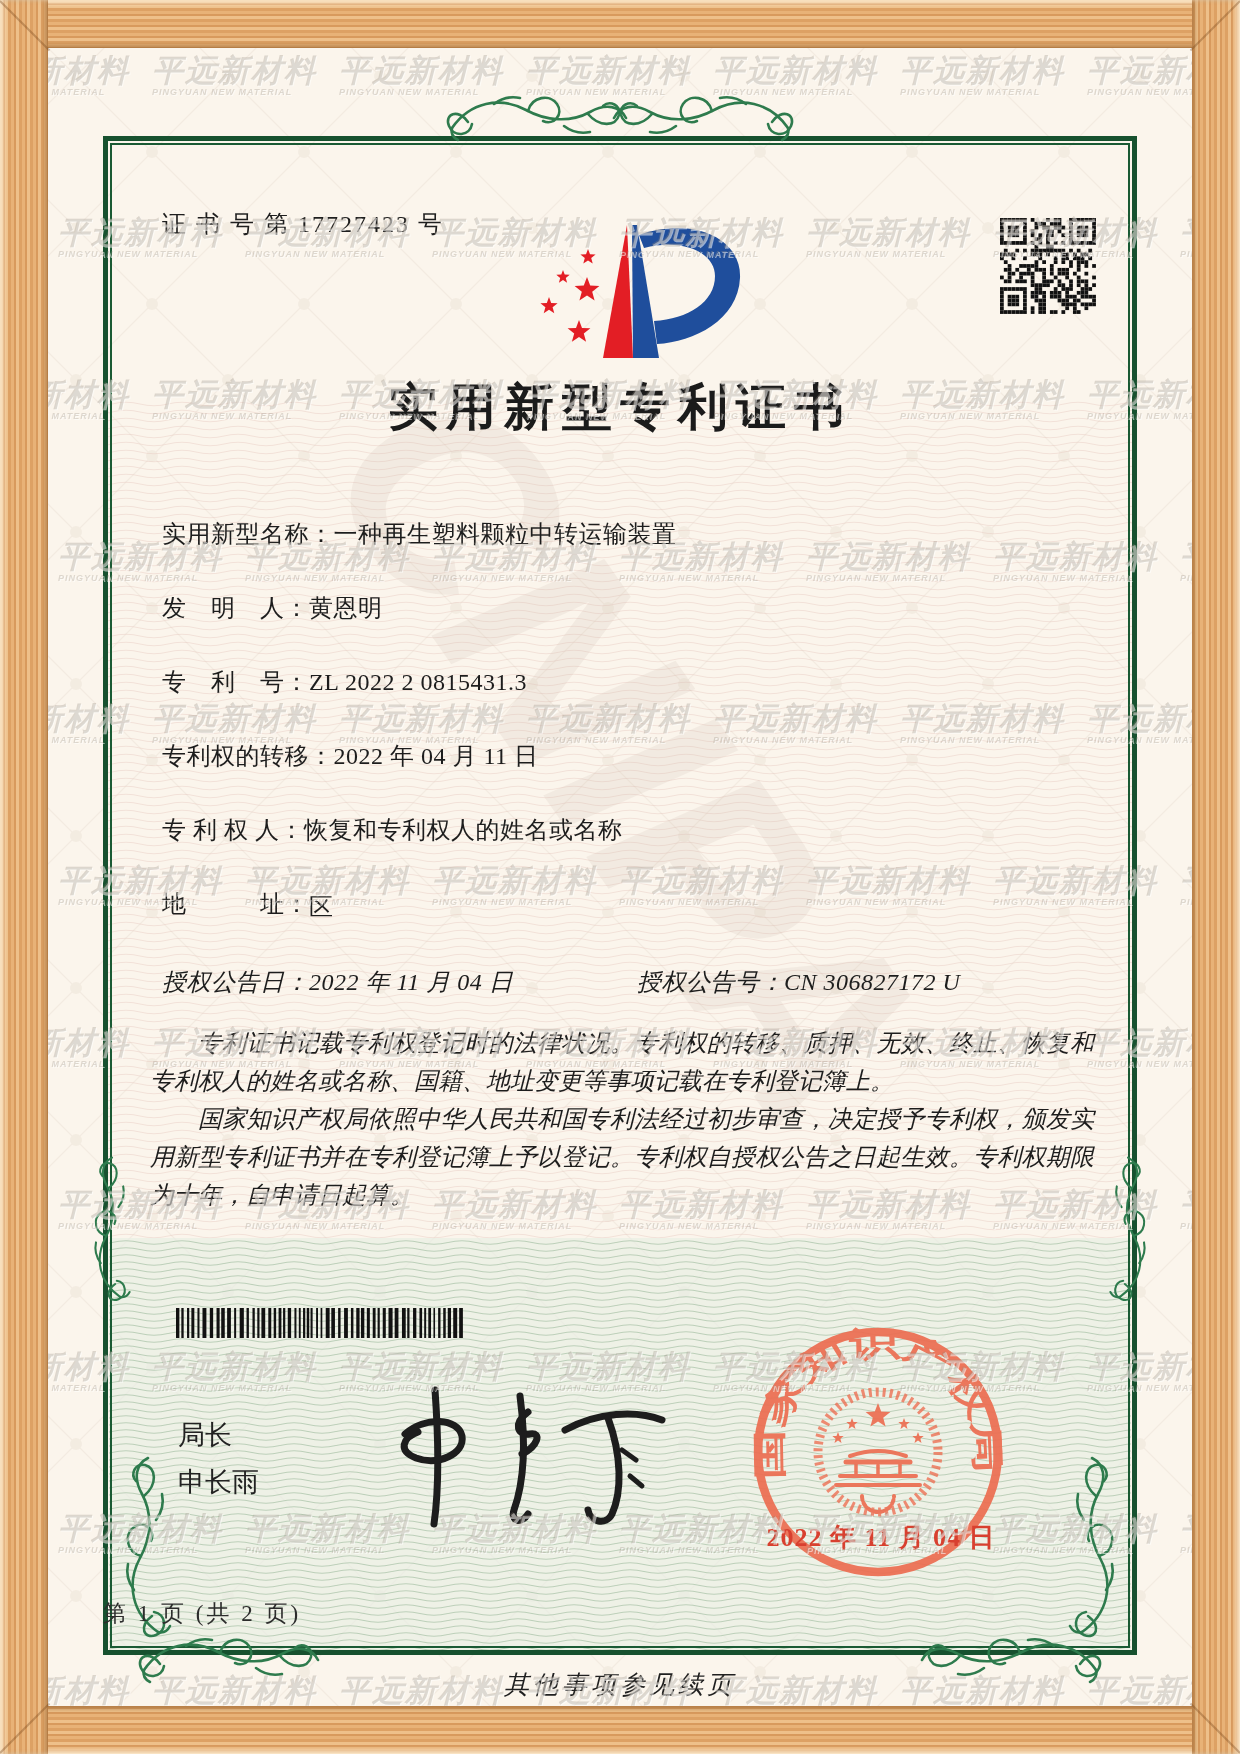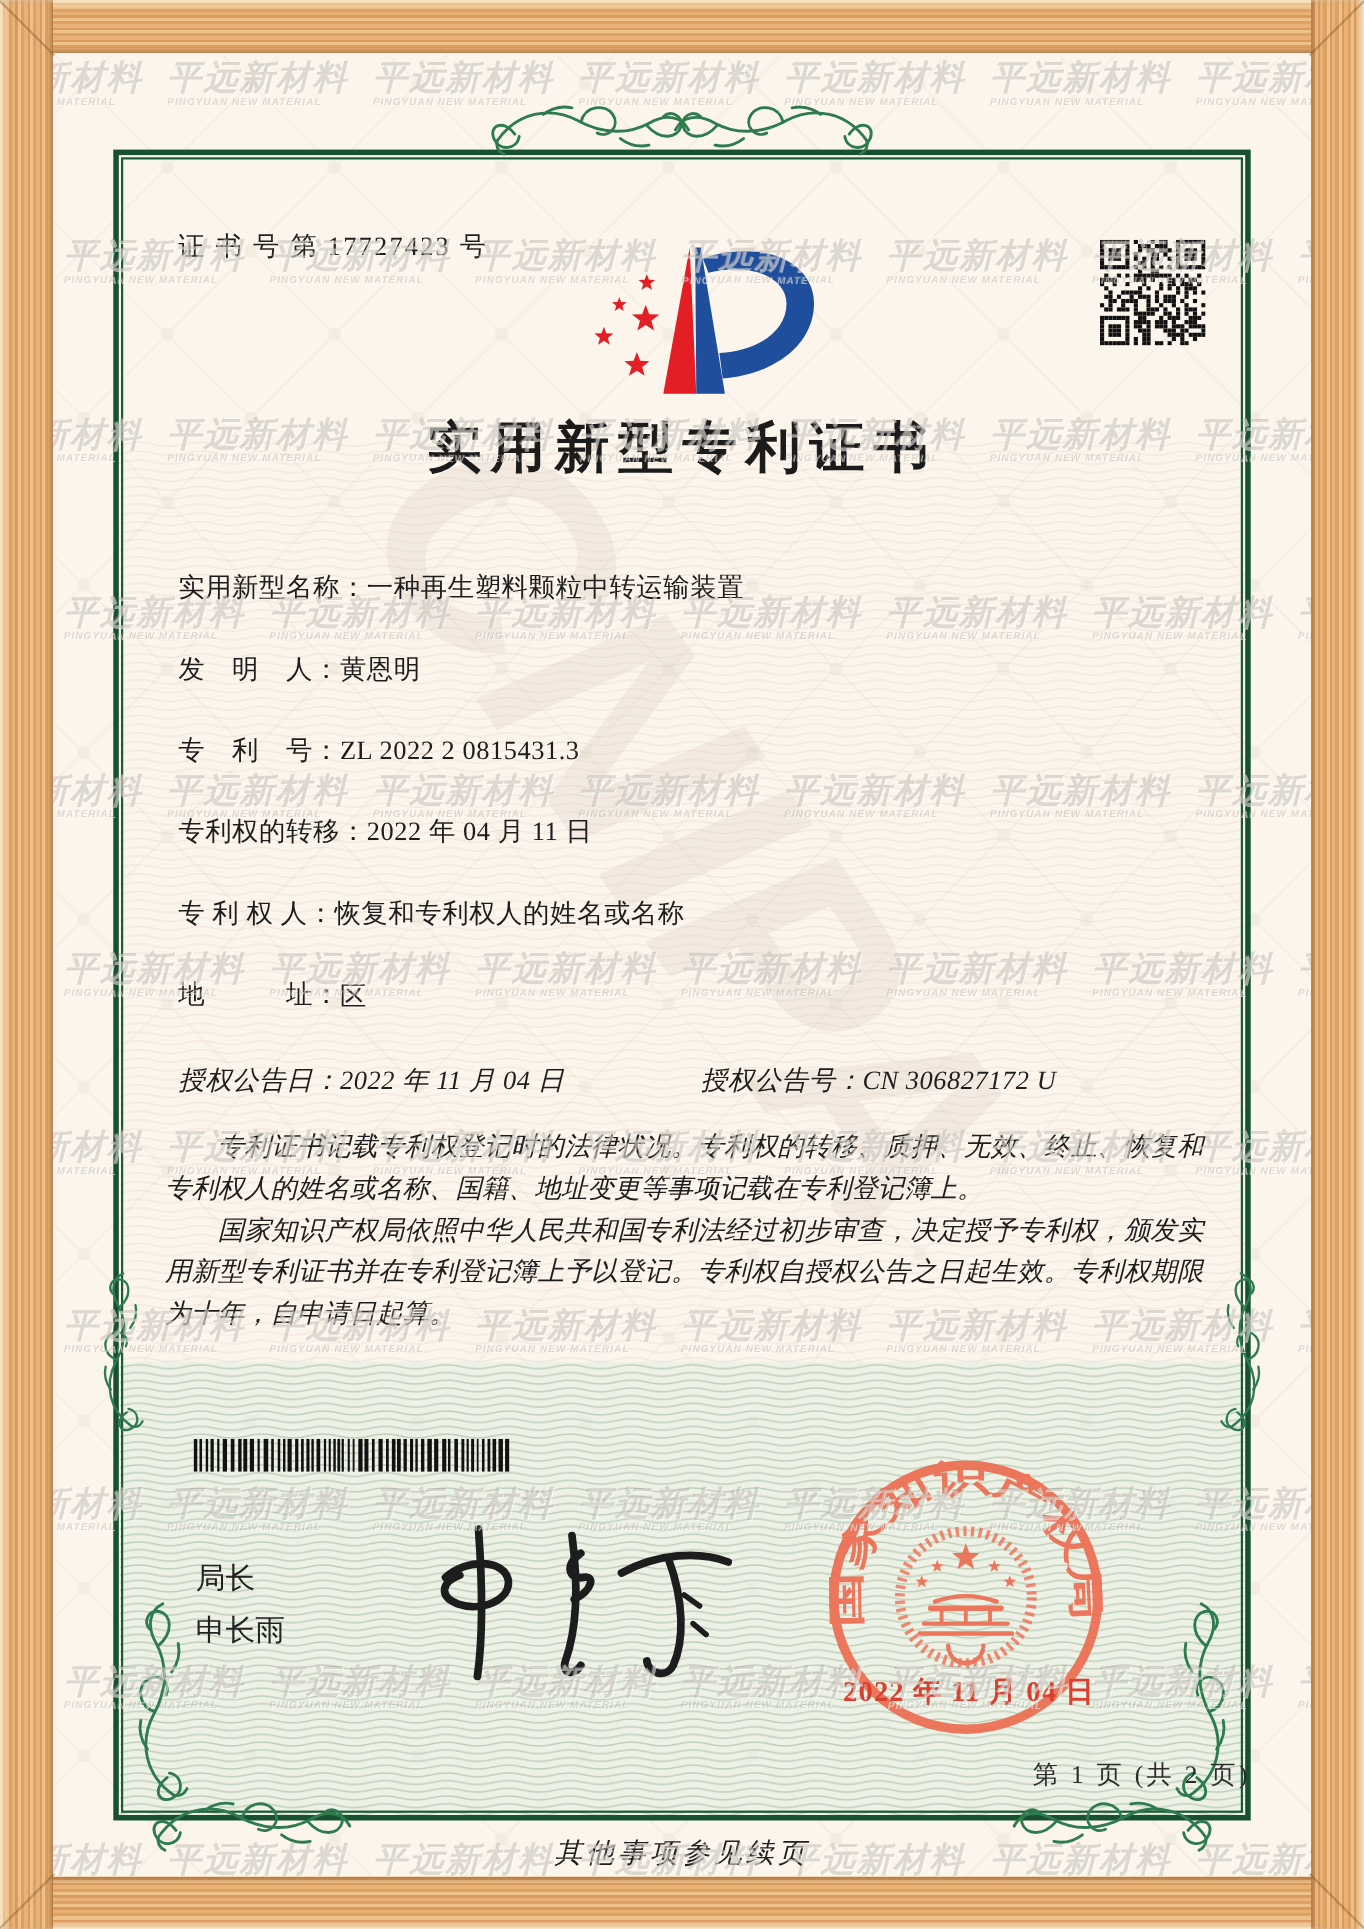--- a/index.html
+++ b/index.html
@@ -43,21 +43,21 @@
   .addr{display:flex;white-space:normal;}
   .addr .fvcol{width:700px;line-height:39px;}
   .g2{position:absolute;left:475px;top:0;white-space:nowrap;}
   .paras{left:150px;top:1024px;width:944px;font-size:24px;line-height:38px;text-align:justify;
          font-style:italic;color:#1d1d1d;z-index:10;}
   .paras p{margin:0;text-indent:2em;}
   .signer{left:178px;top:1412px;z-index:13;font-family:"Liberation Sans","DejaVu Sans",sans-serif;
           font-size:27px;color:#222;line-height:47px;}
   .seal-date{left:761px;top:1520px;width:240px;text-align:center;font-size:26px;letter-spacing:1px;
              color:#d8402f;font-weight:600;z-index:14;}
-  .page-info{left:103px;top:1598px;width:1034px;text-align:right;font-size:23px;letter-spacing:3px;
+  .page-info{left:103px;top:1598px;width:1034px;text-align:left;font-size:23px;letter-spacing:3px;
              color:#2c2c2c;z-index:10;}
   .footer-note{left:0;top:1668px;width:1240px;text-align:center;font-size:25px;letter-spacing:4px;
                font-style:italic;color:#202020;z-index:10;}
 
   
   #wm-layer{z-index:30;overflow:hidden;}
   .wm{position:absolute;width:180px;text-align:left;
       font-family:"Liberation Sans","DejaVu Sans",sans-serif;font-style:italic;font-weight:700;
       text-shadow:1px 1px 0 rgba(255,255,255,.55);}
   .wm-cn{font-size:31px;letter-spacing:2px;color:rgba(148,138,126,.30);line-height:32px;}

